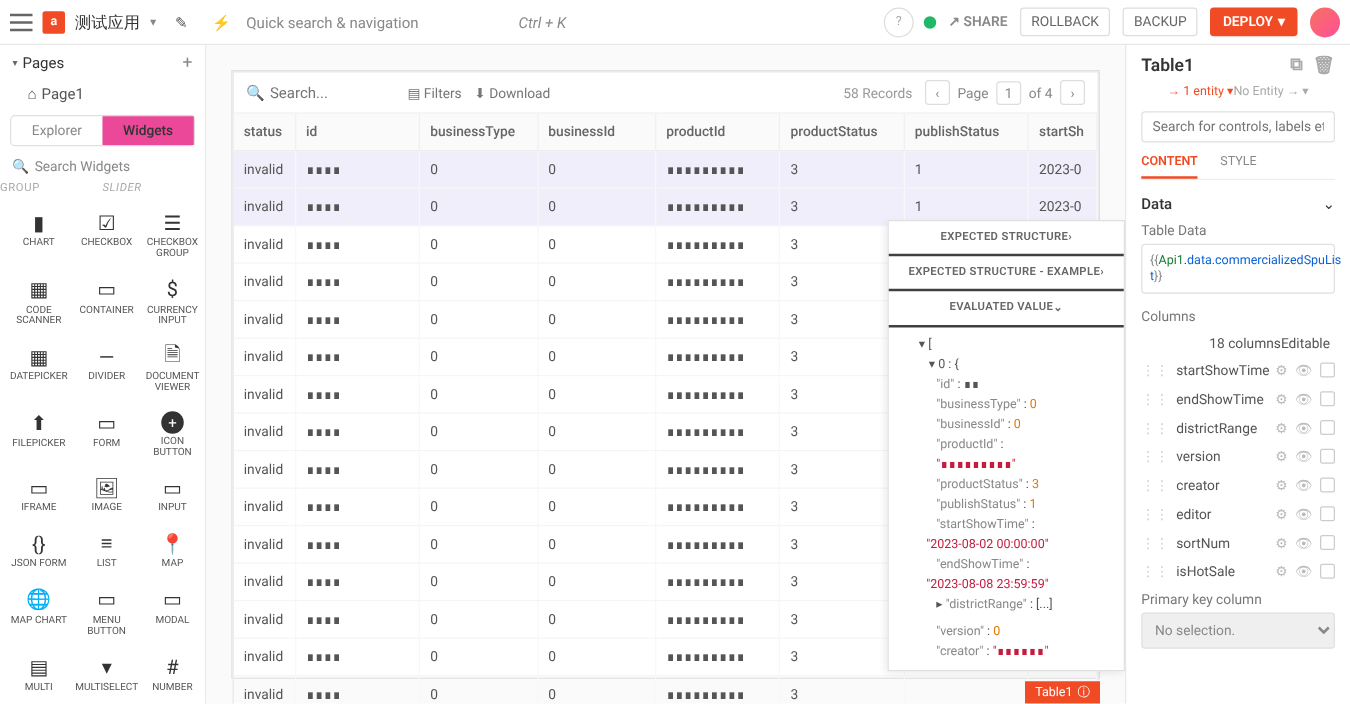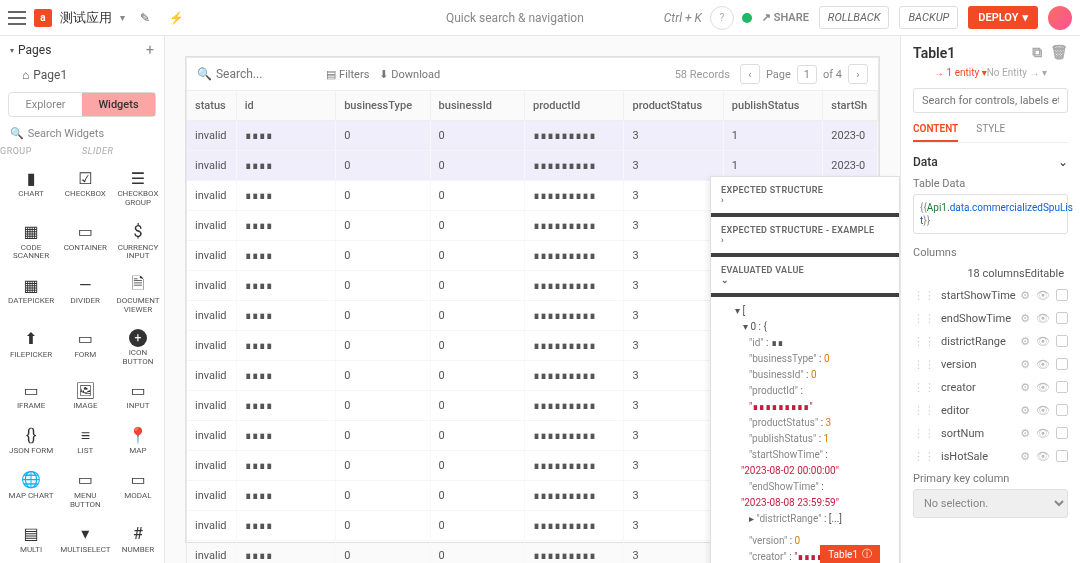--- a/index.html
+++ b/index.html
@@ -6,41 +6,41 @@
 body { font-size:12px; color:#333; background:#fff; overflow:hidden; }
 
 
 .topbar { height:36px; display:flex; align-items:center; border-bottom:1px solid #e8e8e8; padding:0 8px; gap:8px; }
 .topbar .hamburger { width:18px; height:14px; display:flex; flex-direction:column; justify-content:space-between; cursor:pointer; }
 .topbar .hamburger span { height:2px; background:#666; }
 .topbar .logo { width:18px; height:18px; background:#f04b24; border-radius:2px; display:flex; align-items:center;justify-content:center;color:#fff;font-weight:bold;font-size:10px;}
 .topbar .appname { font-size:13px; color:#333; }
 .topbar .chev { color:#888; font-size:10px; }
 .topbar .iconbtn { width:24px;height:24px;display:flex;align-items:center;justify-content:center;border-radius:3px;cursor:pointer;color:#555; }
-.topbar .search-center { flex:1; display:flex; justify-content:flex-end; }
+.topbar .search-center { flex:1; display:flex; justify-content:flex-start; }
 .topbar .search-center .qs { color:#888; font-size:12px; display:flex; gap:80px; align-items:center;}
 .topbar .right { display:flex; align-items:center; gap:10px; }
 .topbar .dot-green { width:10px;height:10px;border-radius:50%;background:#1fb866;}
 .topbar .share { color:#888; font-weight:600; font-size:11px; cursor:pointer;}
-.topbar .btn-outline { border:1px solid #ddd; padding:4px 8px; border-radius:3px; font-size:11px; color:#666; cursor:pointer;font-style:italic;}
+.topbar .btn-outline { border:1px solid #ddd; padding:4px 8px; border-radius:3px; font-size:11px; color:#666; cursor:pointer;}
 .topbar .btn-deploy { background:#f04b24; color:#fff; padding:5px 10px; border-radius:3px; font-size:11px; font-weight:600; cursor:pointer; display:flex;align-items:center;gap:4px;}
 .topbar .avatar { width:24px;height:24px;border-radius:50%;background:linear-gradient(135deg,#f77062,#fe5196);}
 
 
 .main { display:flex; height:calc(100vh - 36px); }
 
 
 .leftbar { width:165px; border-right:1px solid #e8e8e8; display:flex; flex-direction:column; }
 .leftbar .section-hdr { display:flex; align-items:center; padding:6px 10px; font-size:12px; cursor:pointer; }
 .leftbar .section-hdr .chev { font-size:8px; margin-right:4px; color:#666;}
 .leftbar .section-hdr .plus { margin-left:auto; color:#888; font-size:14px;}
 .leftbar .page-item { padding:4px 10px 4px 22px; font-size:12px; color:#555; display:flex; align-items:center; gap:4px;}
 .leftbar .tabs { display:flex; margin:6px 8px; border:1px solid #e0e0e0; border-radius:4px; }
 .leftbar .tabs .tab { flex:1; text-align:center; padding:5px; font-size:11px; color:#888; cursor:pointer;}
-.leftbar .tabs .tab.active { background:#fca5a5; color:#333; font-weight:500; box-shadow:0 0 2px rgba(0,0,0,.1);}
+.leftbar .tabs .tab.active { background:#ec4899; color:#333; font-weight:500; box-shadow:0 0 2px rgba(0,0,0,.1);}
 .leftbar .searchw { padding:4px 10px; color:#888; font-size:11px; display:flex;align-items:center;gap:4px;}
 .leftbar .category { padding:2px 0; font-size:9px; color:#aaa; letter-spacing:.5px;}
 .leftbar .widgets-grid { display:grid; grid-template-columns:repeat(3,1fr); gap:2px; padding:4px 6px;}
 .leftbar .widget { display:flex; flex-direction:column; align-items:center; padding:6px 2px; cursor:pointer;}
 .leftbar .widget .wicon { width:20px;height:20px; display:flex;align-items:center;justify-content:center; color:#333; font-size:16px;}
 .leftbar .widget.dark .wicon{background:#333;color:#fff;border-radius:50%;width:18px;height:18px;font-size:12px;}
 .leftbar .widget .wlabel { font-size:8px; color:#555; text-align:center; margin-top:2px; line-height:1.1;}
 
 
 .canvas { flex:1; background:#fafafa; padding:20px; position:relative; overflow:hidden;}
@@ -56,21 +56,21 @@
 .tbl-head{display:flex;background:#fafafa;border-bottom:1px solid #eee;}
 .tbl-head .th{padding:8px;font-size:11px;color:#666;font-weight:500;border-right:1px solid #f0f0f0;}
 .tbl-row{display:flex;border-bottom:1px solid #f5f5f5;}
 .tbl-row.sel{background:#f0eefb;}
 .tbl-row .td{padding:8px;font-size:11px;color:#555;border-right:1px solid #f8f8f8;overflow:hidden;white-space:nowrap;}
 .c0{width:50px;} .c1{width:100px;} .c2{width:95px;} .c3{width:95px;} .c4{width:100px;} .c5{width:100px;} .c6{width:100px;} .c7{width:55px;}
 .table-tag{position:absolute;bottom:0;right:20px;background:#f04b24;color:#fff;padding:2px 8px;font-size:10px;display:flex;align-items:center;gap:4px;}
 
 
 .evalpanel{position:absolute;right:0;top:140px;width:190px;background:#fff;border:1px solid #e0e0e0;box-shadow:-2px 2px 6px rgba(0,0,0,.08);font-size:10px;}
-.evalpanel .eh{padding:8px 10px;border-bottom:4px solid #404040;color:#666;font-size:9px;font-weight:600;letter-spacing:.3px;display:flex;justify-content:center;cursor:pointer;flex-direction:column;}
+.evalpanel .eh{padding:8px 10px;border-bottom:2px solid #404040;color:#666;font-size:9px;font-weight:600;letter-spacing:.3px;display:flex;justify-content:center;cursor:pointer;}
 .evalpanel .evalbody{padding:6px 10px;font-family:monospace;font-size:10px;line-height:1.6;color:#555;}
 .evalpanel .evalbody .k{color:#888;}
 .evalpanel .evalbody .vnum{color:#e07b00;}
 .evalpanel .evalbody .vstr{color:#c41d3e;}
 .evalpanel .evalbody .row{padding-left:28px;}
 .evalpanel .evalbody .row2{padding-left:14px;}
 
 
 .rightpane { width:180px; border-left:1px solid #e8e8e8; display:flex; flex-direction:column; padding:8px 12px; overflow-y:auto;}
 .rightpane .title{font-size:14px;font-weight:600;display:flex;align-items:center;}

